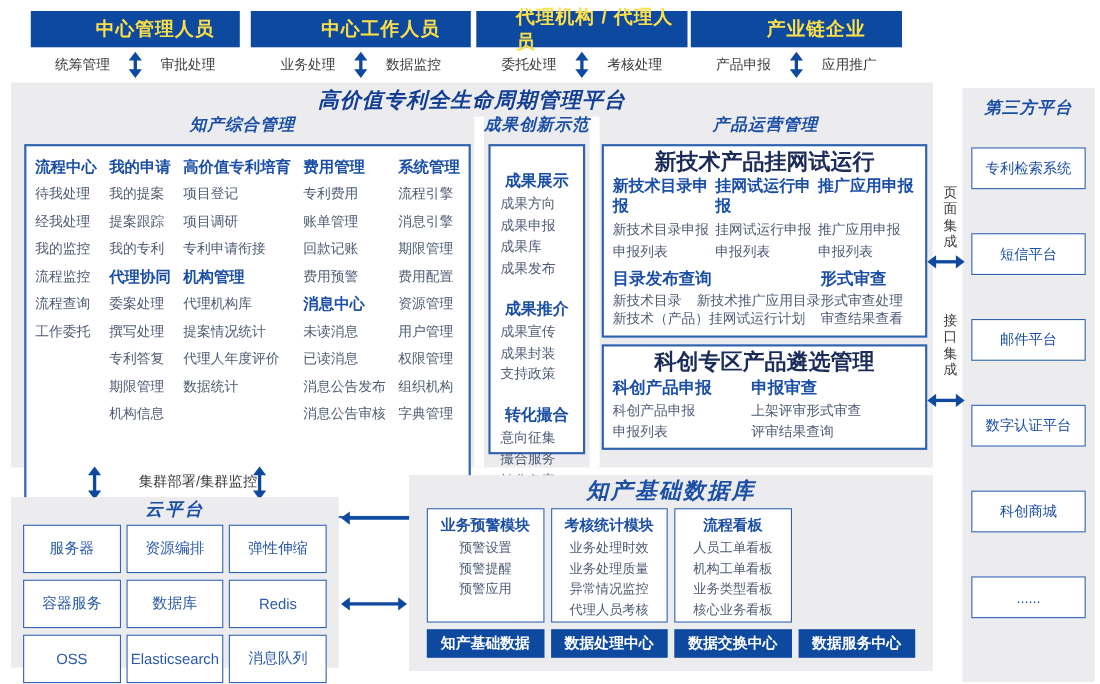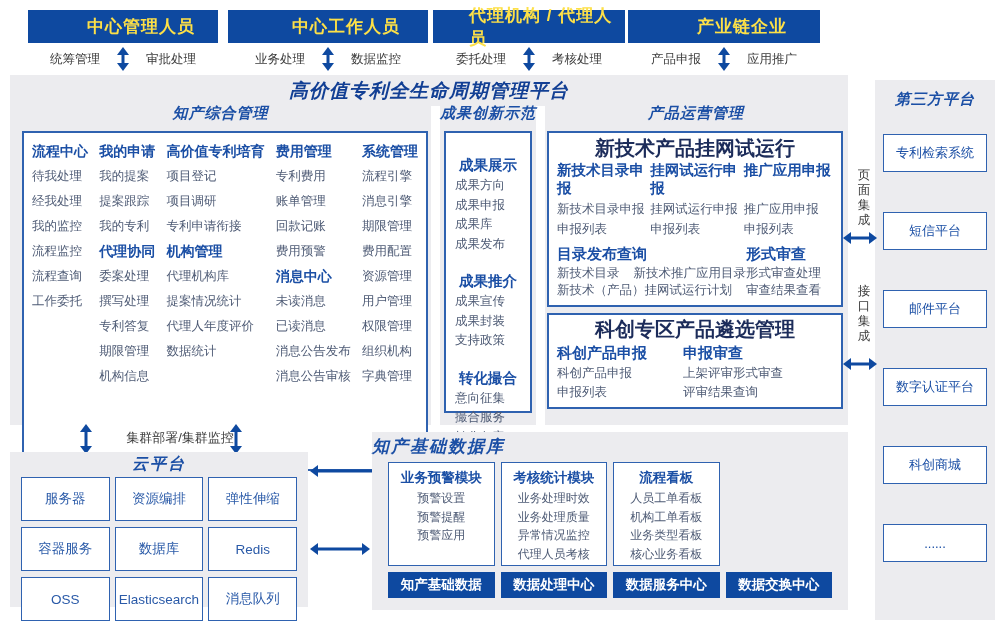--- a/index.html
+++ b/index.html
@@ -81,21 +81,21 @@
   
   #cloud-panel{position:absolute;left:10px;top:452px;width:298px;height:155px;background:var(--panel);}
   #cloud-title{text-align:center;font-size:16px;font-weight:bold;font-style:italic;color:var(--hblue);
     letter-spacing:2px;line-height:24px;}
   #cloud-grid{display:grid;grid-template-columns:repeat(3,1fr);gap:6px 5px;padding:1px 11px 0 11px;}
   .cloud-cell{height:44px;background:#fff;border:1.5px solid var(--bord);display:flex;
     align-items:center;justify-content:center;font-size:13.5px;color:#2a5aa8;}
 
   
   #db-panel{position:absolute;left:372px;top:432px;width:476px;height:178px;background:var(--panel);}
-  #db-title{font-size:17px;font-weight:bold;font-style:italic;color:var(--hblue);
+  #db-title{text-align:center;font-size:20px;font-weight:bold;font-style:italic;color:var(--hblue);
     letter-spacing:2px;line-height:30px;}
   #db-modules,#db-footers{display:grid;grid-template-columns:repeat(4,1fr);gap:6px;padding:0 16px;}
   .db-box{height:104px;background:#fff;border:1.5px solid var(--bord);text-align:center;padding-top:4px;}
   .db-h{font-size:13.5px;font-weight:bold;color:var(--hblue);line-height:22px;white-space:nowrap;}
   .db-i{font-size:12px;color:var(--item);line-height:18.5px;white-space:nowrap;}
   #db-footers{margin-top:6px;}
   .db-foot{height:26px;background:var(--blue);color:#fff;font-weight:bold;font-size:13.5px;
     display:flex;align-items:center;justify-content:center;white-space:nowrap;}
 
   
@@ -363,22 +363,22 @@
           <div class="db-h">流程看板</div>
           <div class="db-i">人员工单看板</div>
           <div class="db-i">机构工单看板</div>
           <div class="db-i">业务类型看板</div>
           <div class="db-i">核心业务看板</div>
         </div>
       </div>
     <div id="db-footers">
         <div class="db-foot">知产基础数据</div>
         <div class="db-foot">数据处理中心</div>
+        <div class="db-foot">数据交换中心</div>
         <div class="db-foot">数据服务中心</div>
-        <div class="db-foot">数据交换中心</div>
       </div>
   </div>
 
   <div id="tp-panel">
     <div id="tp-title">第三方平台</div>
     <div id="tp-boxes">
         <div class="tp-box">专利检索系统</div>
         <div class="tp-box">短信平台</div>
         <div class="tp-box">邮件平台</div>
         <div class="tp-box">数字认证平台</div>

